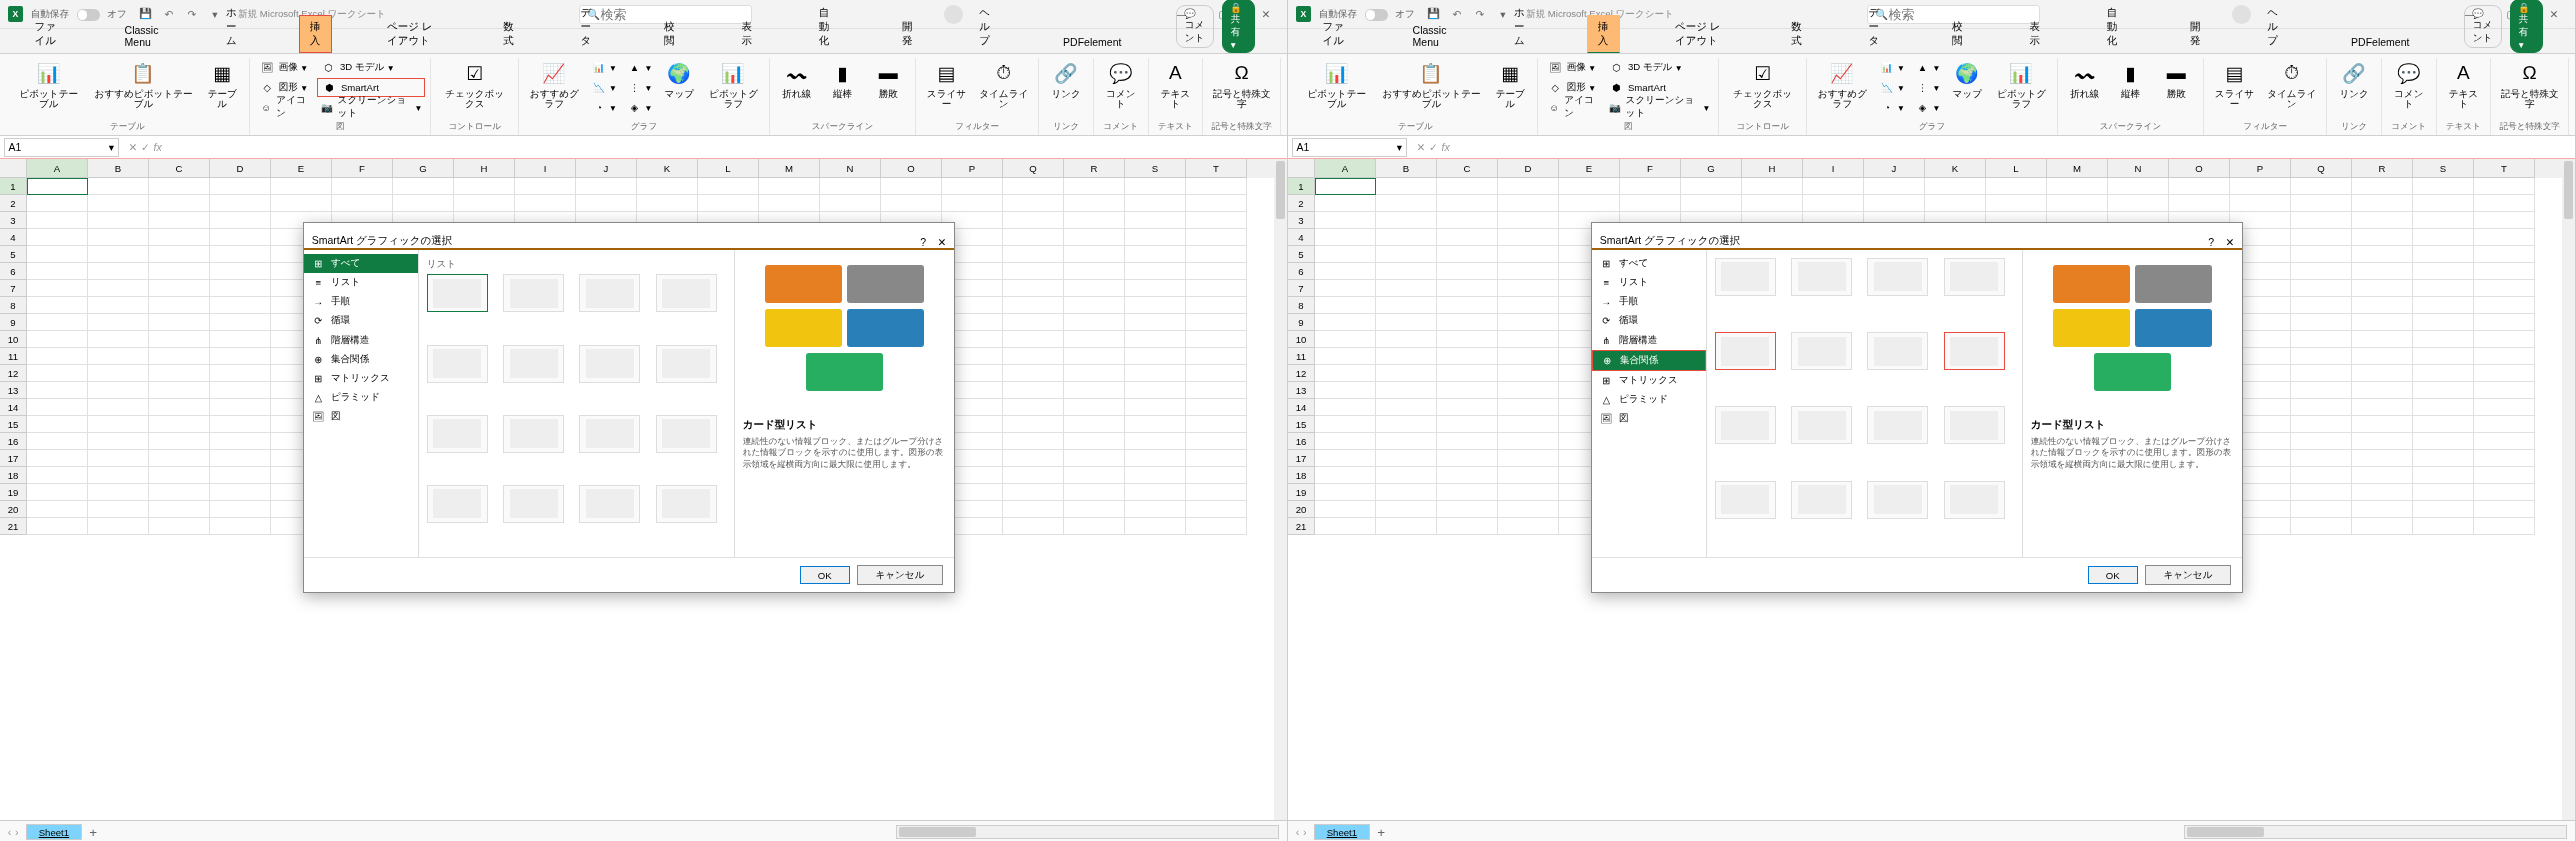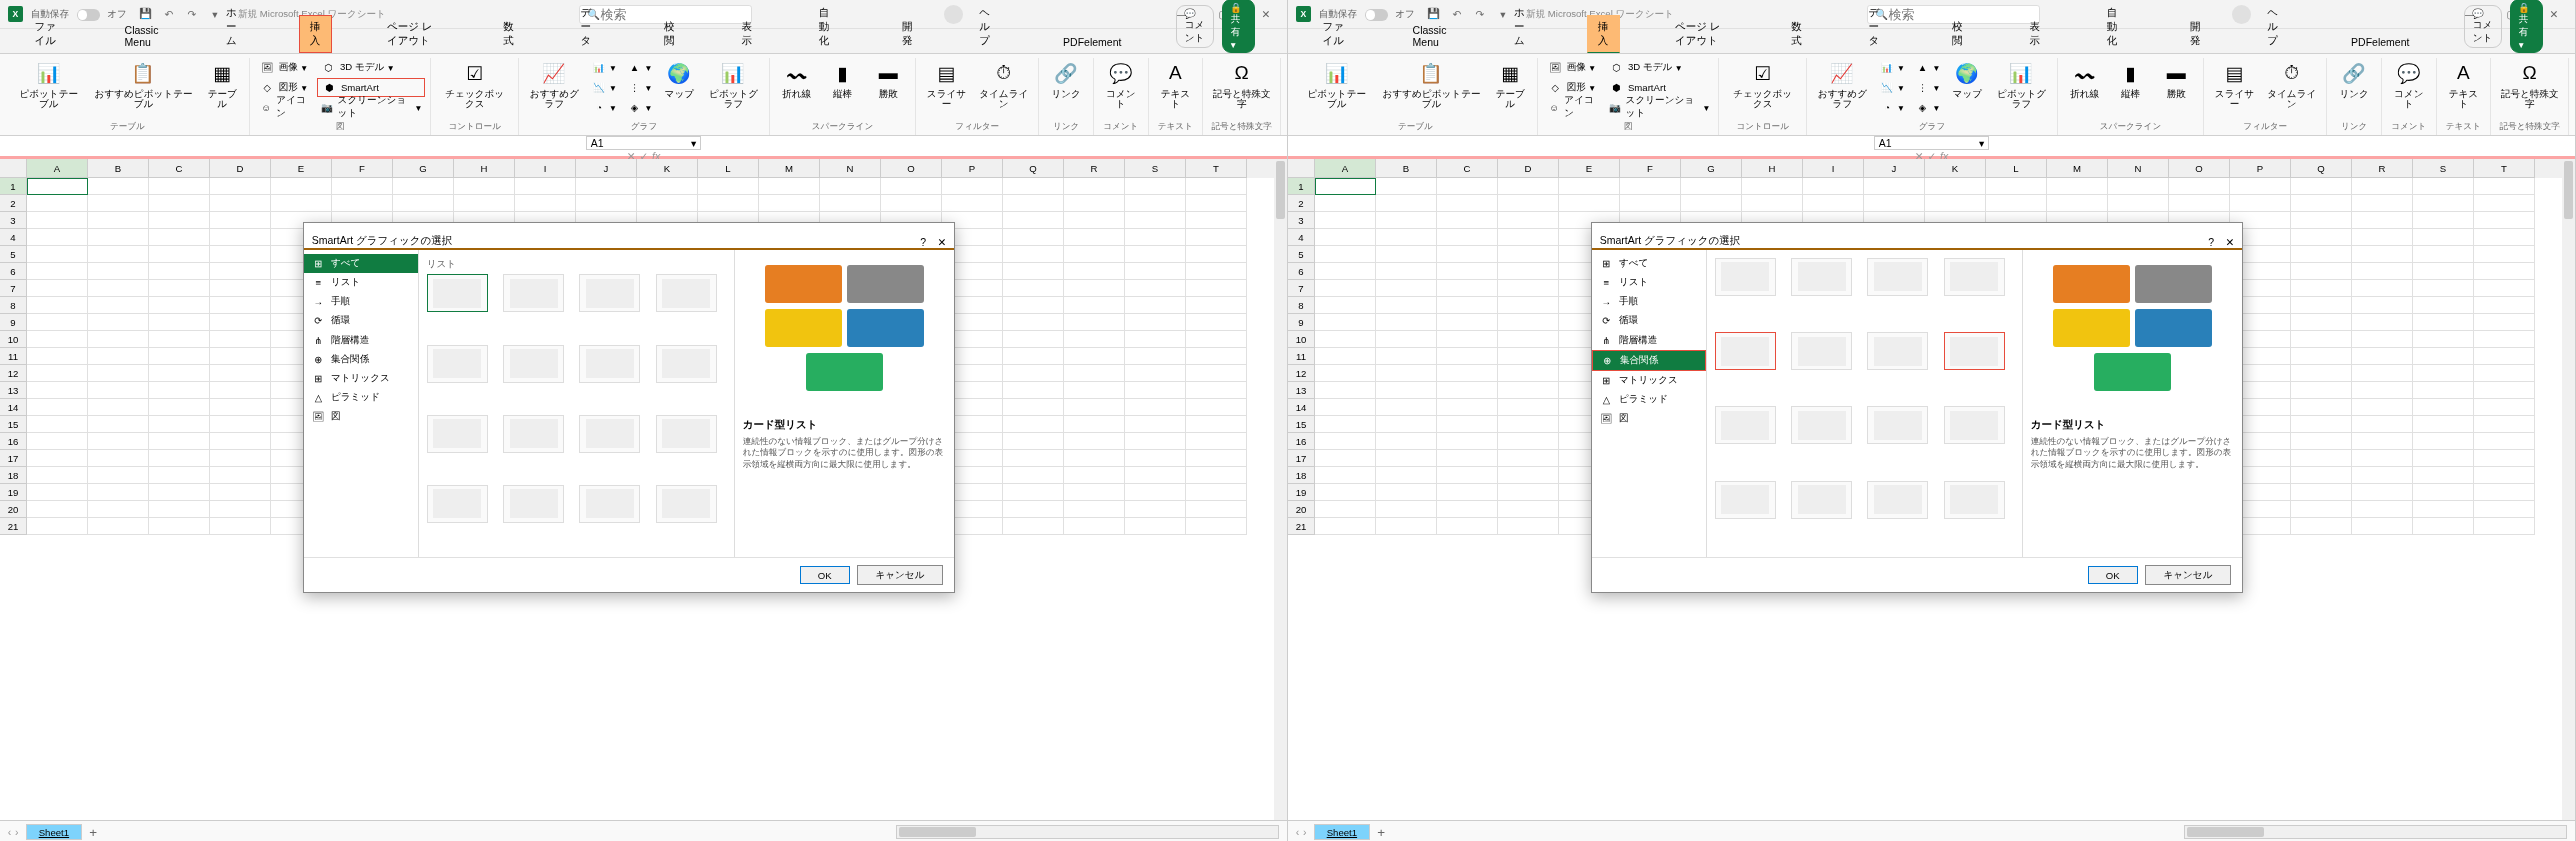--- a/index.html
+++ b/index.html
@@ -39,21 +39,21 @@
     .ribbon-group-label { font-size: 8.6px; color: #666; padding: 1.9px 0; }
     .ribbon-btn-large { display: flex; flex-direction: column; align-items: center; gap: 1.9px; padding: 1.9px 3.8px; cursor: pointer; min-width: 42px; }
     .ribbon-btn-large .icon { width: 27px; height: 27px; display: flex; align-items: center; justify-content: center; font-size: 19px; }
     .ribbon-btn-large .label { font-size: 9.6px; text-align: center; line-height: 1.1; }
     .ribbon-btn-small { display: flex; align-items: center; gap: 3.8px; padding: 1.9px 3.8px; cursor: pointer; font-size: 9.6px; height: 19px; }
     .ribbon-btn-small .icon { width: 15.3px; height: 15.3px; display: flex; align-items: center; justify-content: center; }
     .ribbon-col { display: flex; flex-direction: column; gap: 1px; }
     .smartart-btn.highlighted { border: 1.9px solid #e74c3c; }
     
     
-    .formula-row { height: 23px; display: flex; align-items: center; border-bottom: 3px solid #fca5a5; background: #fff; flex-direction: column; }
+    .formula-row { height: 23px; display: flex; align-items: center; border-bottom: 1px solid #fca5a5; background: #fff; }
     .namebox { width: 115px; height: 19px; border: 1px solid #ccc; margin: 0 3.8px; padding: 0 3.8px; display: flex; align-items: center; justify-content: space-between; font-size: 10.5px; }
     .fx-btns { display: flex; gap: 3.8px; padding: 0 5.8px; color: #999; }
     .formula-input { flex: 1; padding: 0 5.8px; font-size: 10.5px; }
     
     
     .grid-area { position: relative; height: 661px; overflow: hidden; }
     .col-headers { display: flex; height: 19px; background: #f0f0f0; }
     .corner { width: 27px; height: 19px; background: #f0f0f0; border-right: 1px solid #ccc; border-bottom: 1px solid #ccc; }
     .col-header { width: 61px; height: 19px; border-right: 1px solid #ccc; border-bottom: 1px solid #ccc; display: flex; align-items: center; justify-content: center; font-size: 9.6px; background: #f0f0f0; }
     .col-header.selected { background: #d4e8d4; }

